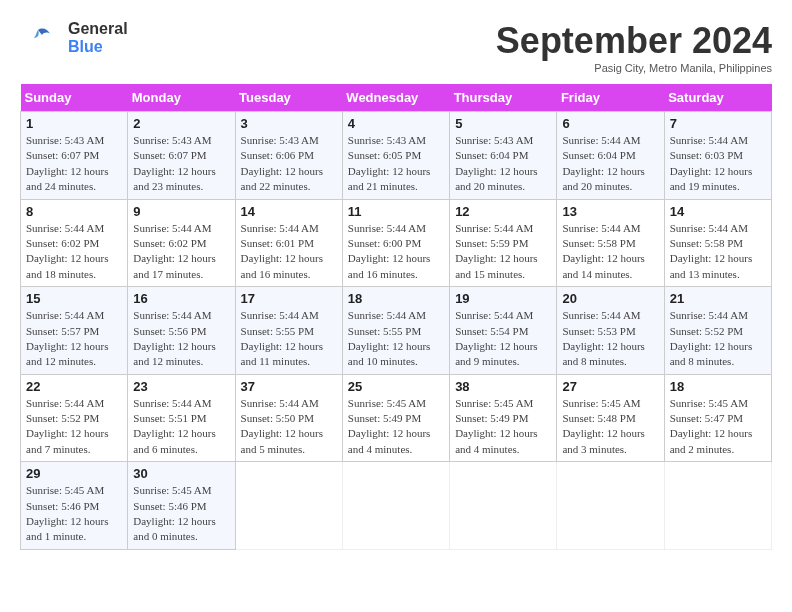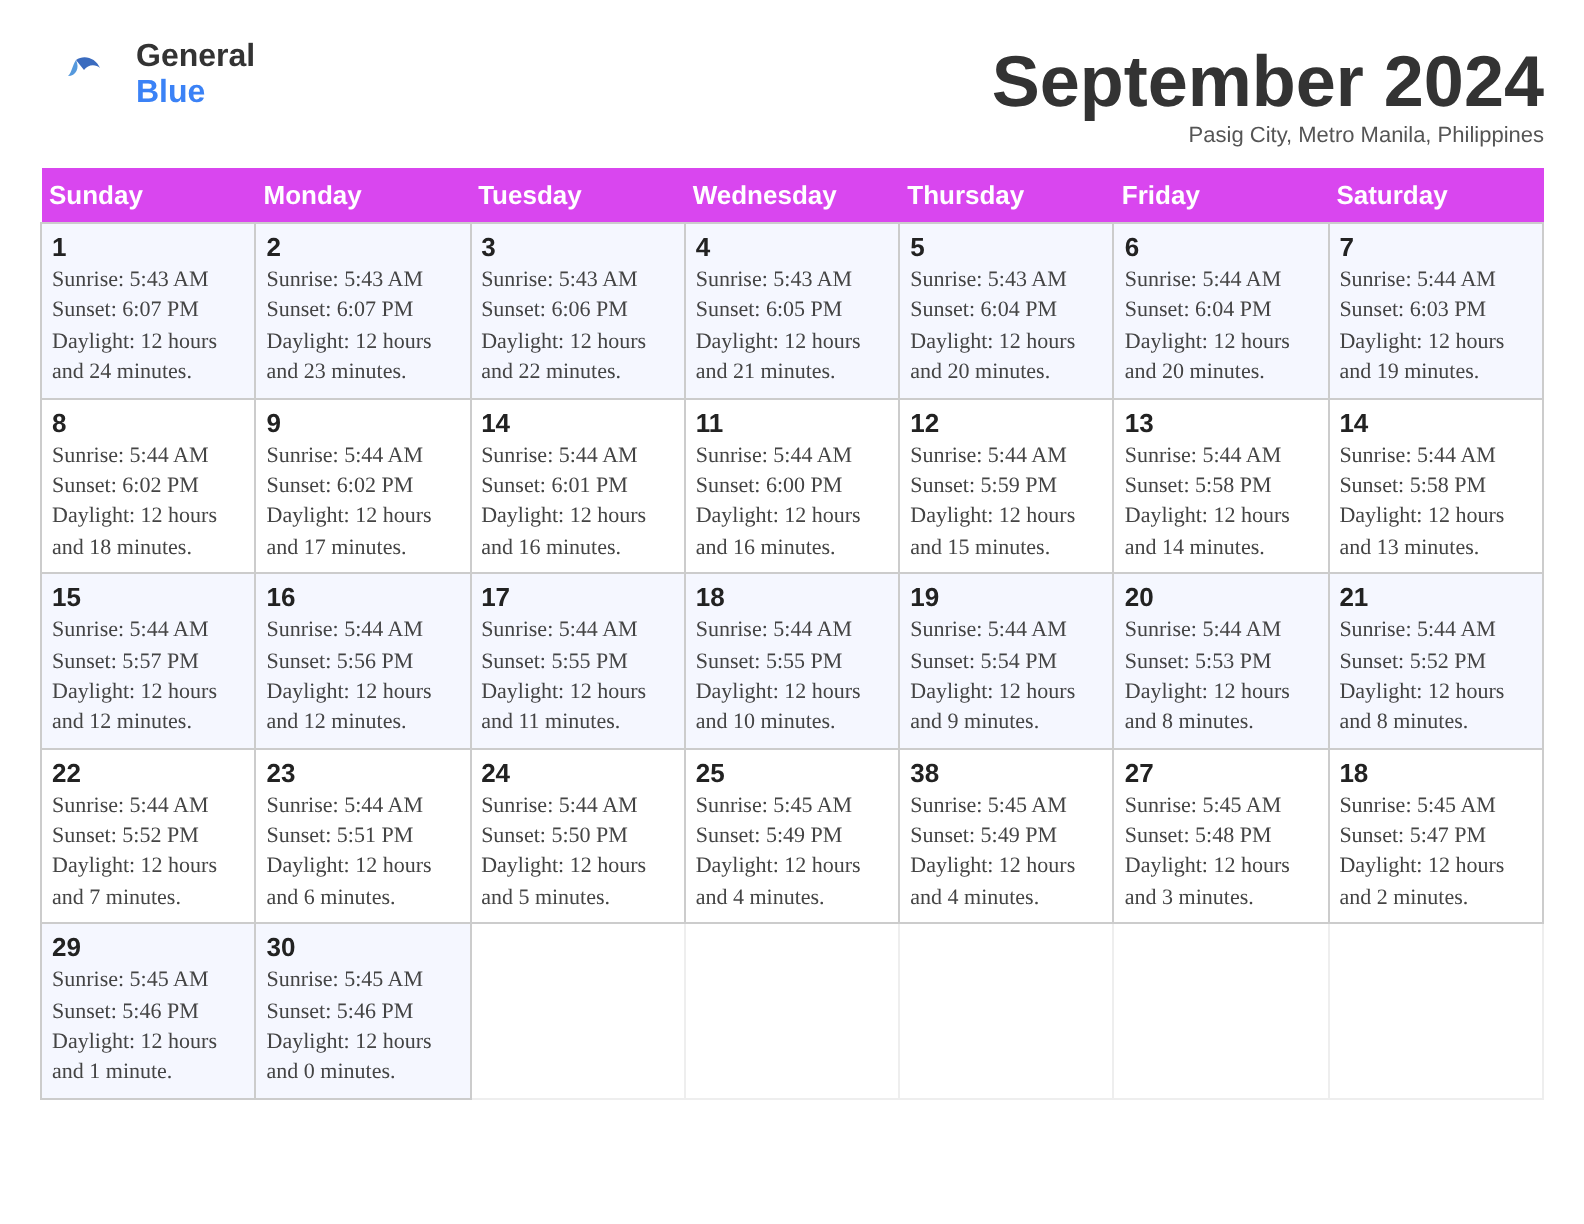--- a/index.html
+++ b/index.html
@@ -201,21 +201,21 @@
       <tr>
         <td>
         <span class="day-num">22</span>
         <span class="day-info">Sunrise: 5:44 AM<br>Sunset: 5:52 PM<br>Daylight: 12 hours and 7 minutes.</span>
       </td>
         <td>
         <span class="day-num">23</span>
         <span class="day-info">Sunrise: 5:44 AM<br>Sunset: 5:51 PM<br>Daylight: 12 hours and 6 minutes.</span>
       </td>
         <td>
-        <span class="day-num">24</span>
+        <span class="day-num">37</span>
         <span class="day-info">Sunrise: 5:44 AM<br>Sunset: 5:50 PM<br>Daylight: 12 hours and 5 minutes.</span>
       </td>
         <td>
         <span class="day-num">25</span>
         <span class="day-info">Sunrise: 5:45 AM<br>Sunset: 5:49 PM<br>Daylight: 12 hours and 4 minutes.</span>
       </td>
         <td>
         <span class="day-num">38</span>
         <span class="day-info">Sunrise: 5:45 AM<br>Sunset: 5:49 PM<br>Daylight: 12 hours and 4 minutes.</span>
       </td>

